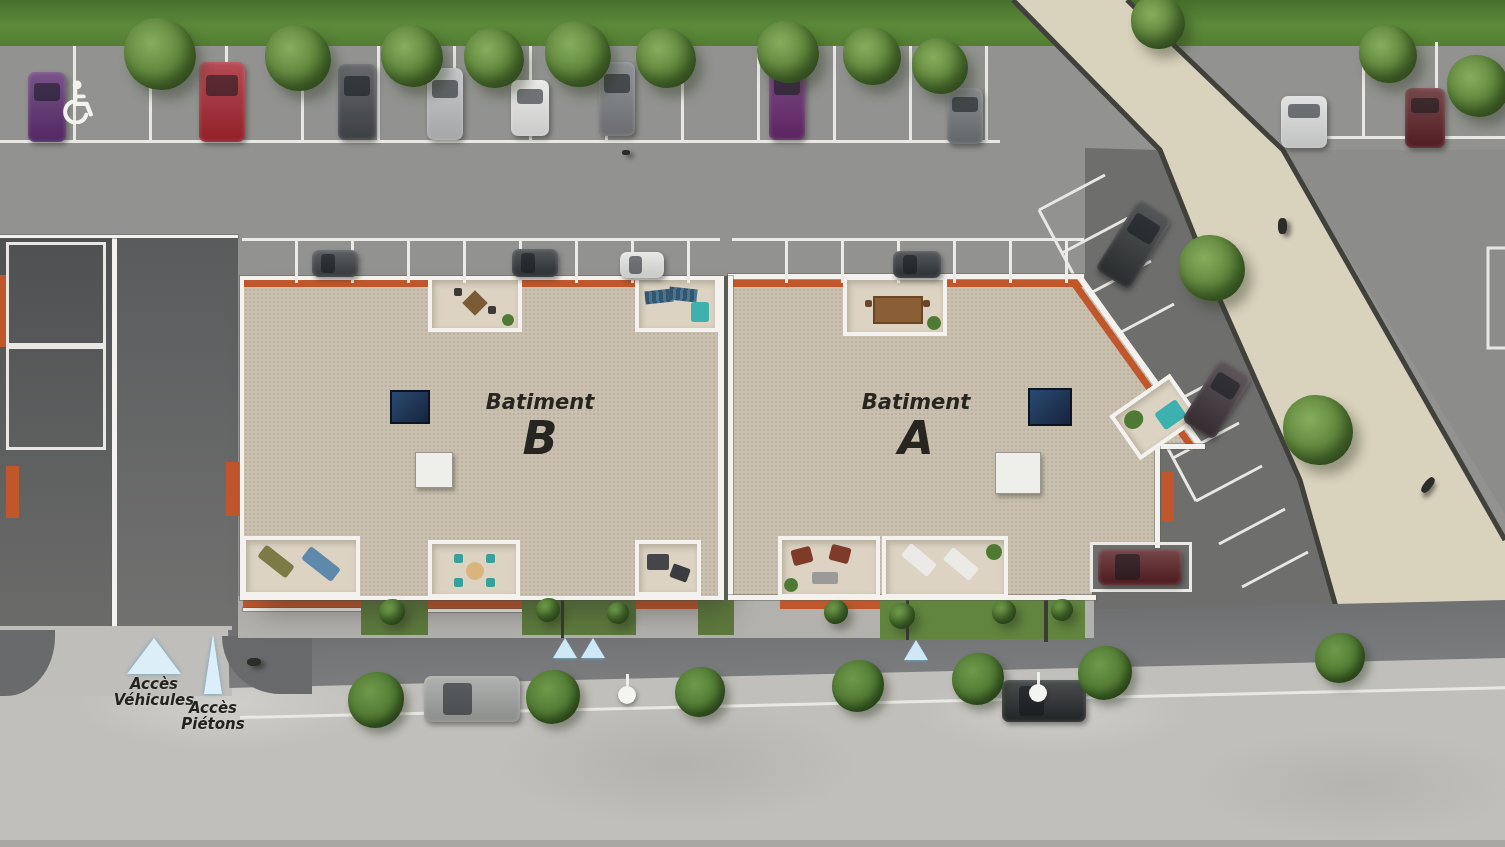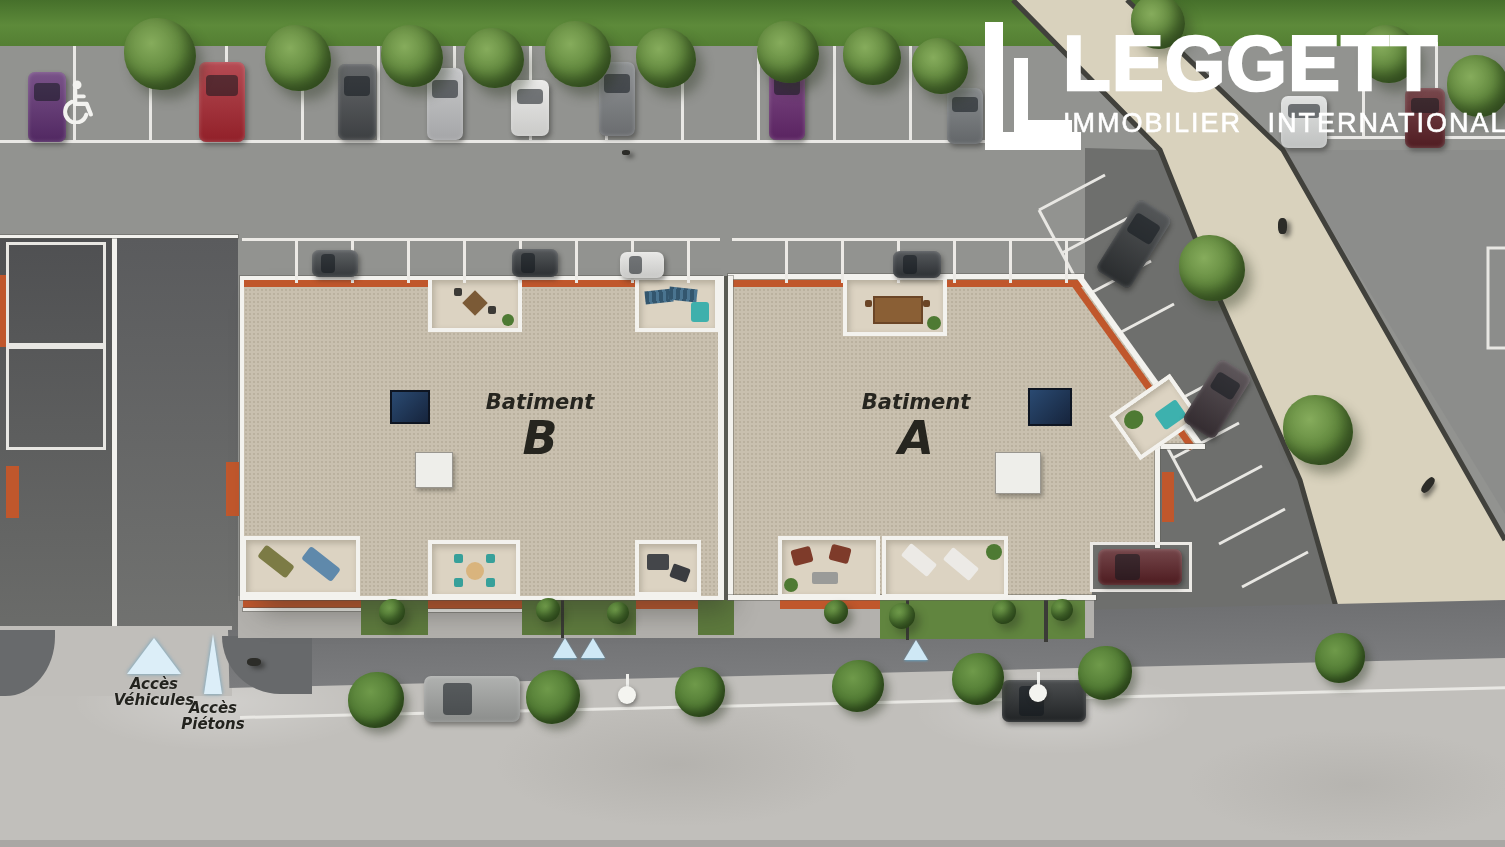--- a/index.html
+++ b/index.html
@@ -304,20 +304,14 @@
   <div class="tri" style="left:204px;top:634px;border-width:0 9px 60px 9px;border-color:transparent transparent #dceef8;filter:drop-shadow(0 0 2px #69a0bd);"></div>
   <div class="acc" style="left:94px;top:676px;width:120px;">
     <span style="display:block;">Accès</span>
     <span style="display:block;">Véhicules</span>
   </div>
   <div class="acc" style="left:163px;top:700px;width:100px;">
     <span style="display:block;">Accès</span>
     <span style="display:block;">Piétons</span>
   </div>
 
-  <div id="logo">
-    <div class="mark-outer"></div>
-    <div class="mark-inner"></div>
-    <div class="name">LEGGETT</div>
-    <div class="tagline">IMMOBILIER INTERNATIONAL</div>
-  </div>
 
 </div>
 
 </body></html>

